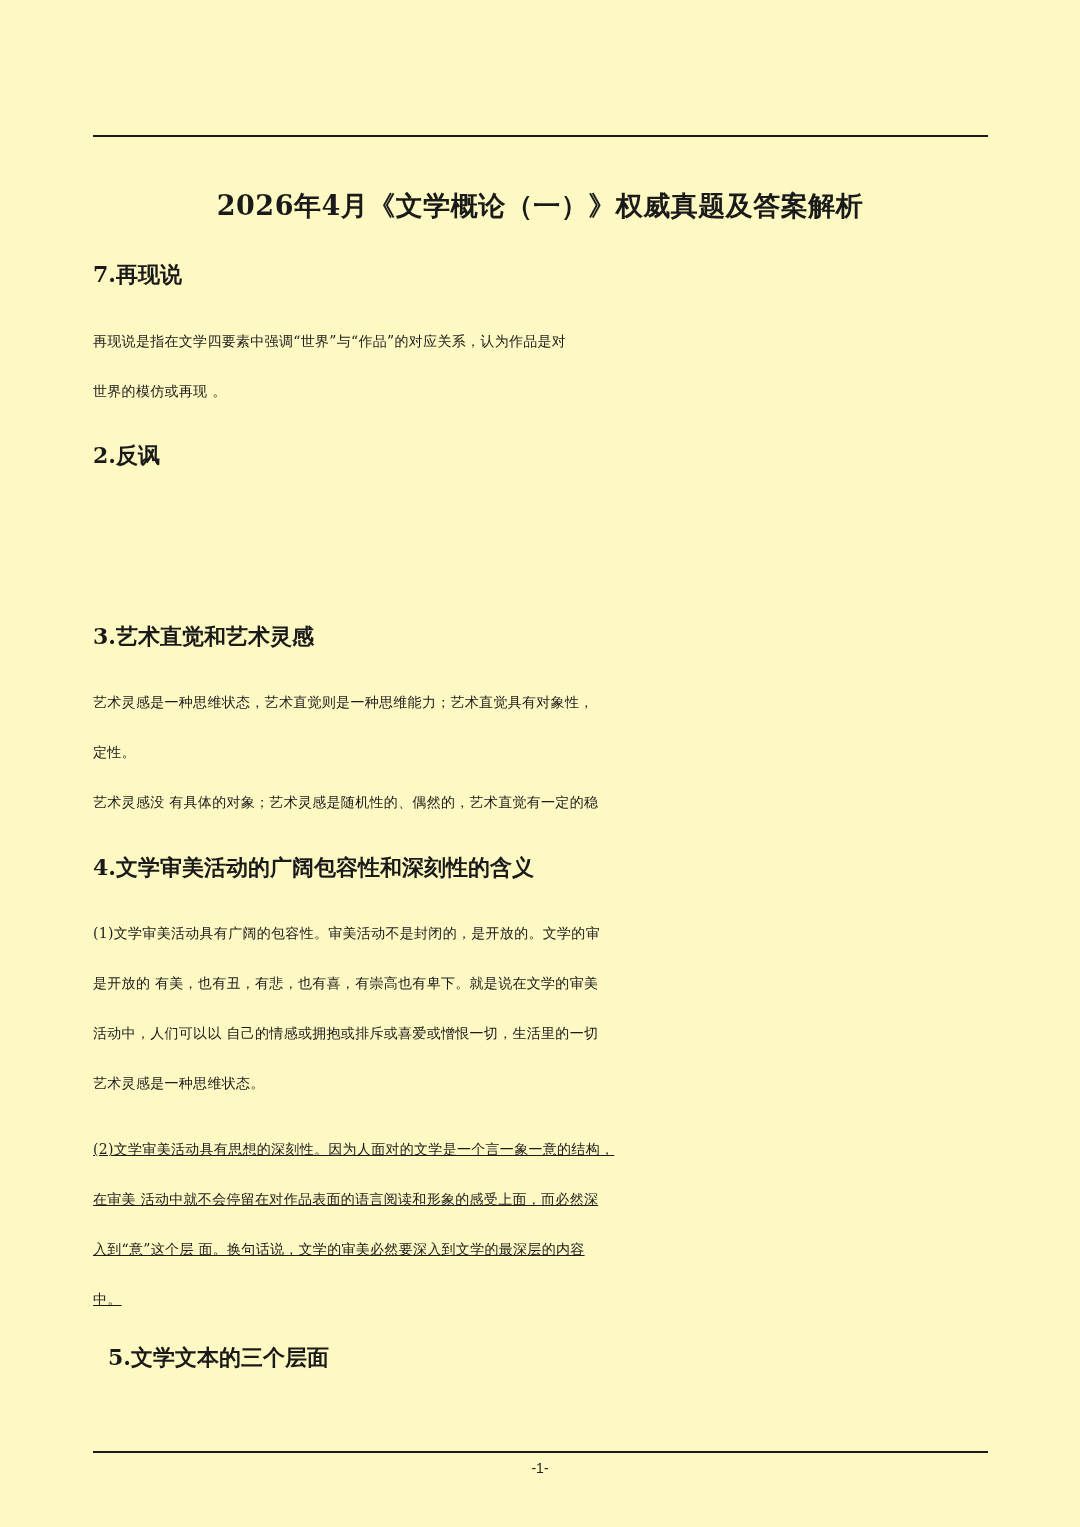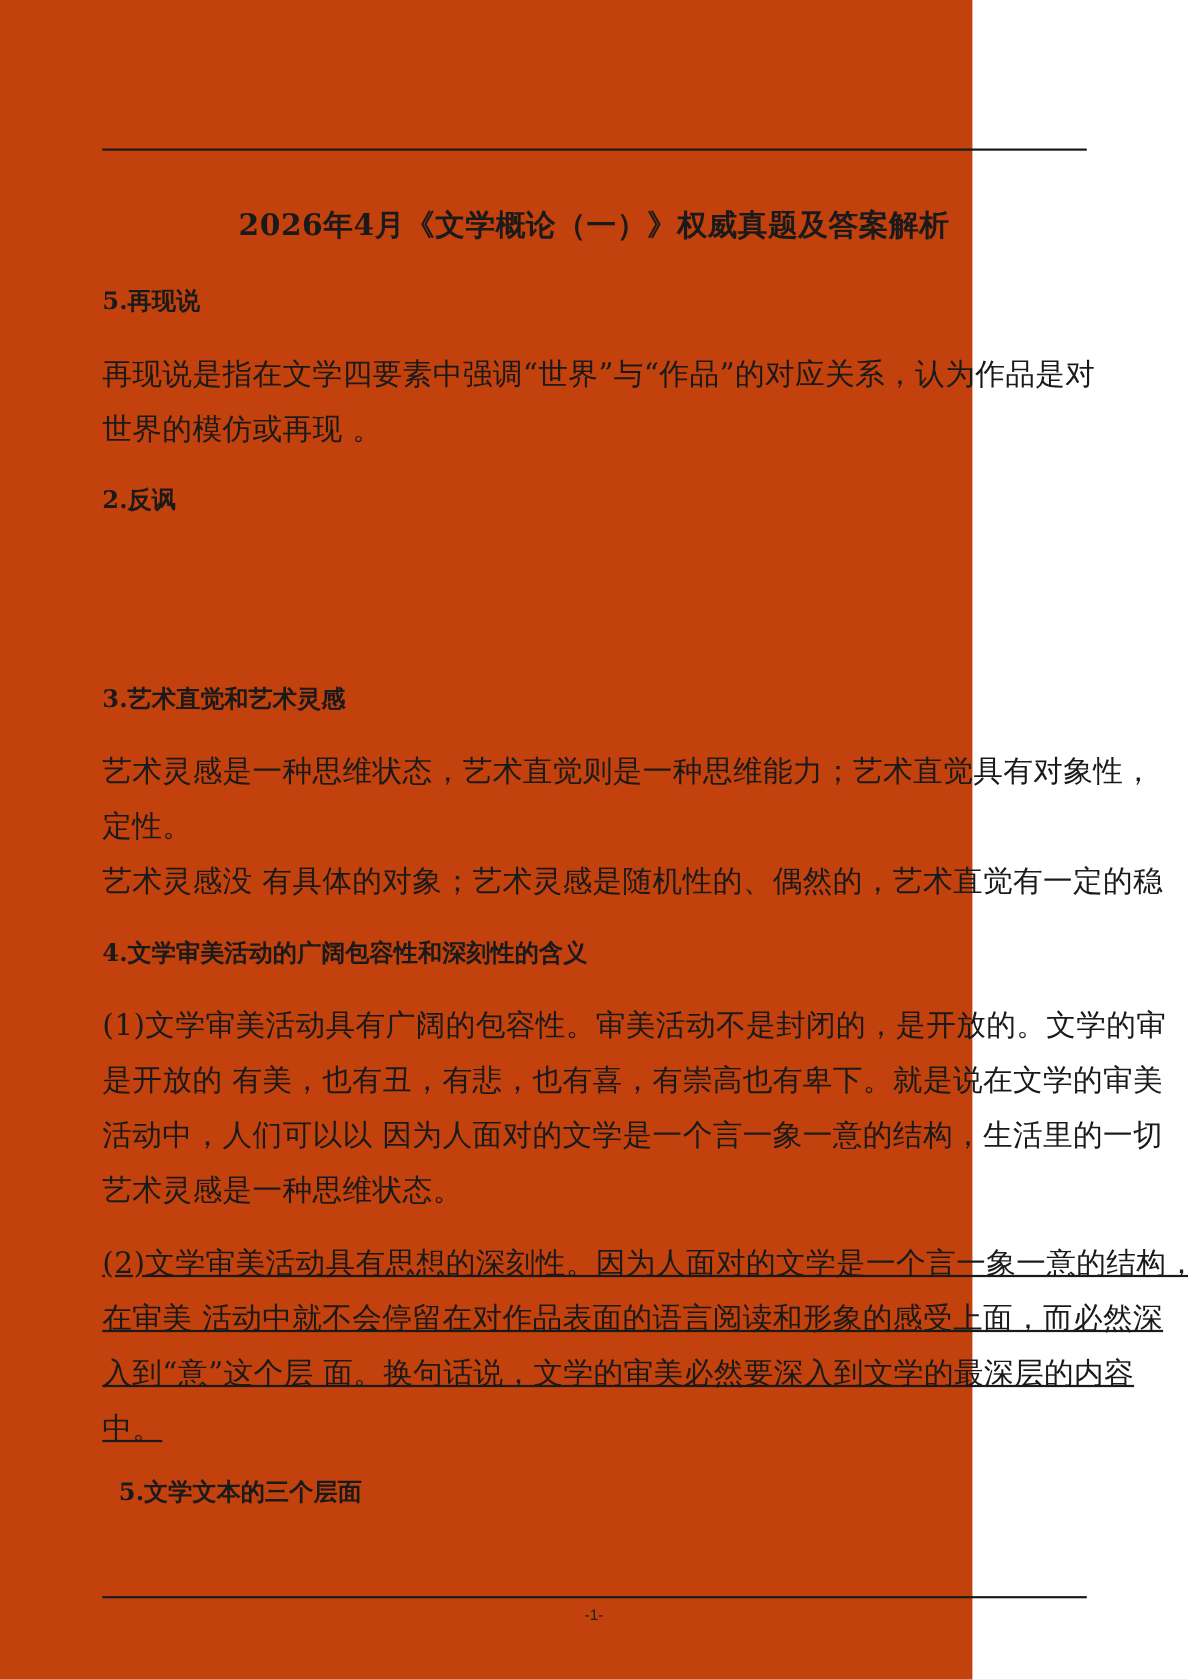--- a/index.html
+++ b/index.html
@@ -11,23 +11,23 @@
       width: 1080px;
       height: 1527px;
       position: relative;
       overflow: hidden;
       font-family: "DejaVu Serif", "Liberation Serif", serif;
       color: #1a1a1a;
     }
     .page {
       position: absolute;
       left: 0; top: 0;
-      width: 884px;
+      width: 1080px;
       height: 1527px;
-      background: #c2410c;
+      background: #fef9c3;
     }
     .rule {
       position: absolute;
       left: 93px;
       width: 895px;
       height: 2px;
       background: #1a1a1a;
     }
     .rule-top { top: 135px; }
     .rule-bottom { top: 1451px; height: 2px; }
@@ -47,21 +47,21 @@
       left: 0;
       font-size: 22px;
       font-weight: bold;
       line-height: 30px;
       white-space: nowrap;
     }
     .para {
       position: absolute;
       left: 0;
       width: 900px;
-      font-size: 27px;
+      font-size: 14px;
       line-height: 50px;
       letter-spacing: 0.3px;
     }
     .para .line {
       display: block;
       white-space: nowrap;
       height: 50px;
     }
     .page-number {
       position: absolute;
@@ -76,40 +76,40 @@
   </style>
 </head>
 <body>
 
 <div class="page">
 
   <div class="rule rule-top"></div>
 
   <div class="title">2026年4月《文学概论（一）》权威真题及答案解析</div>
 
-  <div class="heading" style="left:93px; top:259px;">5.再现说</div>
+  <div class="heading" style="left:93px; top:259px;">7.再现说</div>
   <div class="para" style="left:93px; top:316px;">
     <span class="line">再现说是指在文学四要素中强调“世界”与“作品”的对应关系，认为作品是对</span>
     <span class="line">世界的模仿或再现 。</span>
   </div>
 
   <div class="heading" style="left:93px; top:440px;">2.反讽</div>
 
   <div class="heading" style="left:93px; top:621px;text-align:center;">3.艺术直觉和艺术灵感</div>
   <div class="para" style="left:93px; top:677px;">
     <span class="line">艺术灵感是一种思维状态，艺术直觉则是一种思维能力；艺术直觉具有对象性，</span>
     <span class="line">定性。</span>
     <span class="line">艺术灵感没 有具体的对象；艺术灵感是随机性的、偶然的，艺术直觉有一定的稳</span>
   </div>
 
   <div class="heading" style="left:93px; top:852px;">4.文学审美活动的广阔包容性和深刻性的含义</div>
   <div class="para" style="left:93px; top:908px;">
     <span class="line">(1)文学审美活动具有广阔的包容性。审美活动不是封闭的，是开放的。文学的审</span>
     <span class="line">是开放的 有美，也有丑，有悲，也有喜，有崇高也有卑下。就是说在文学的审美</span>
-    <span class="line">活动中，人们可以以 因为人面对的文学是一个言一象一意的结构，生活里的一切</span>
+    <span class="line">活动中，人们可以以 自己的情感或拥抱或排斥或喜爱或憎恨一切，生活里的一切</span>
     <span class="line">艺术灵感是一种思维状态。</span>
   </div>
   <div class="para" style="left:93px; top:1124px;text-decoration:underline;">
     <span class="line">(2)文学审美活动具有思想的深刻性。因为人面对的文学是一个言一象一意的结构，</span>
     <span class="line">在审美 活动中就不会停留在对作品表面的语言阅读和形象的感受上面，而必然深</span>
     <span class="line">入到“意”这个层 面。换句话说，文学的审美必然要深入到文学的最深层的内容</span>
     <span class="line">中。</span>
   </div>
 
   <div class="heading" style="left:108px; top:1342px;">5.文学文本的三个层面</div>

